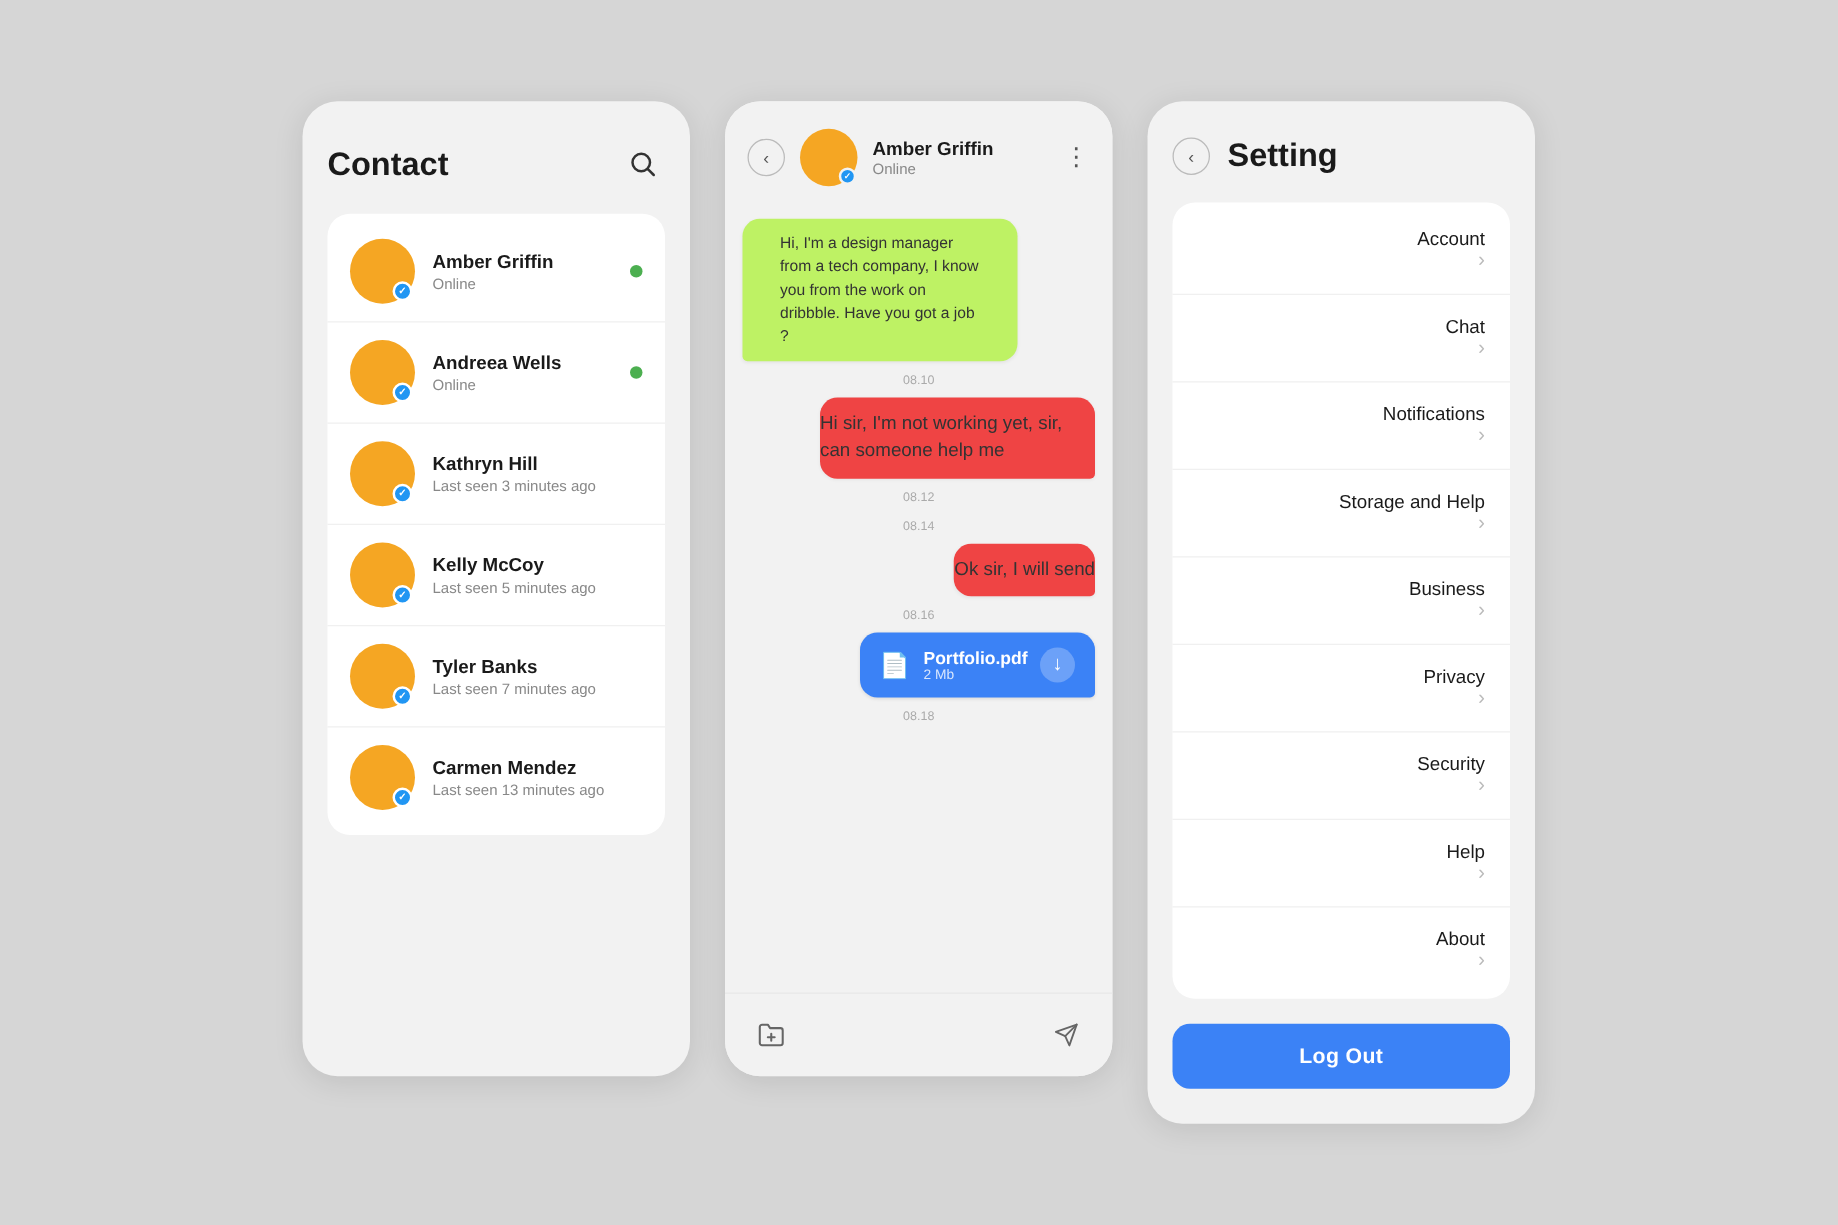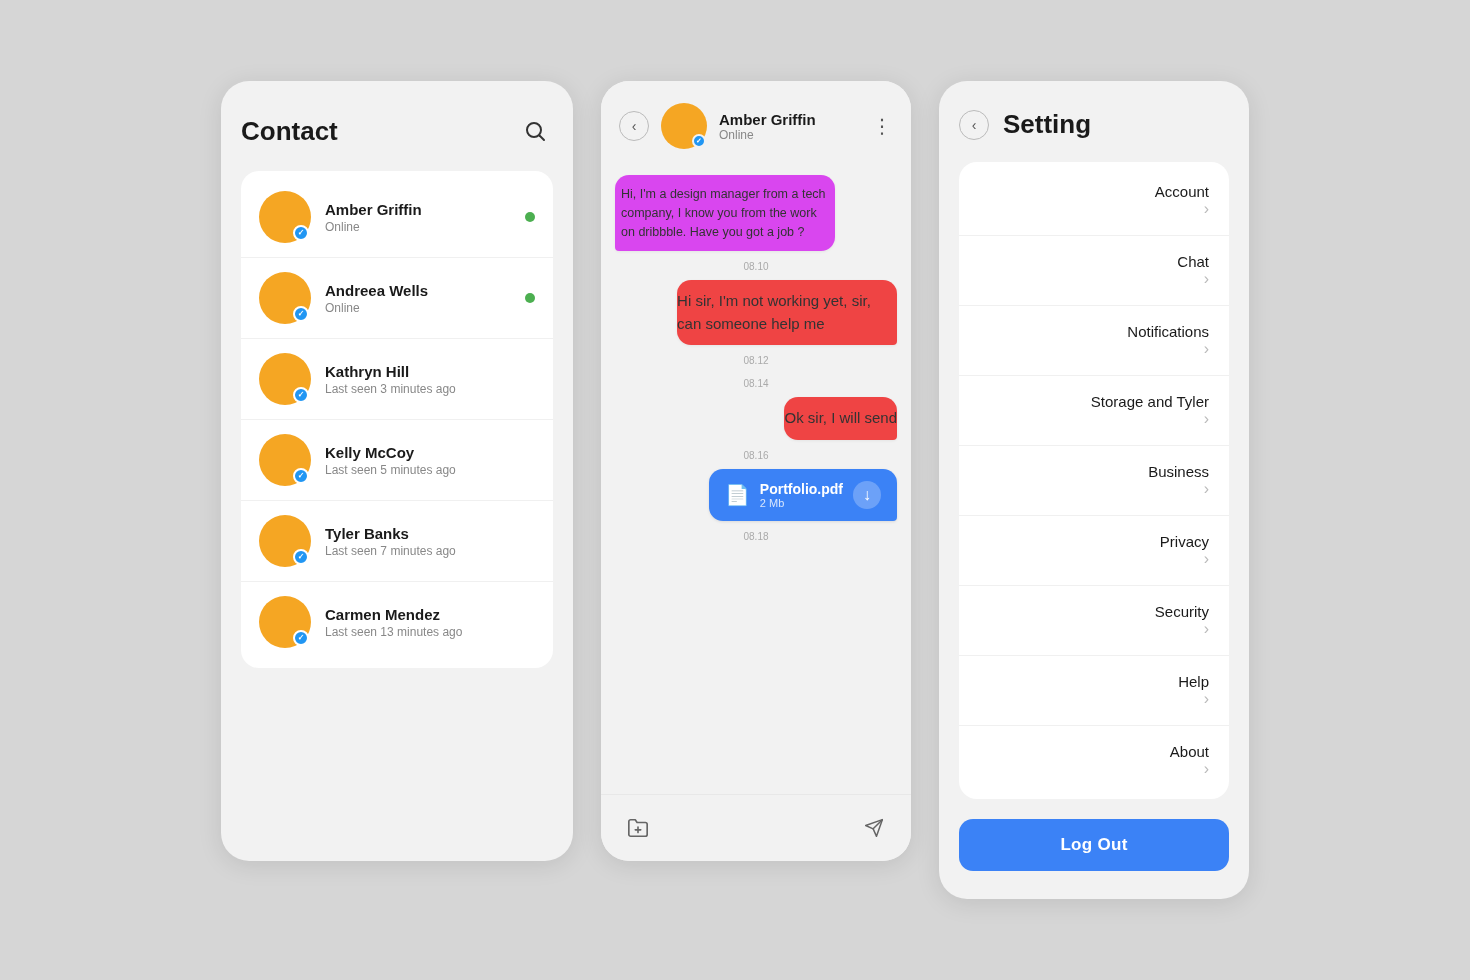--- a/index.html
+++ b/index.html
@@ -20,21 +20,21 @@
     }
     .phone-screen {
       background: #f2f2f2;
       border-radius: 28px;
       box-shadow: 0 4px 24px rgba(0,0,0,0.10);
       overflow: hidden;
       position: relative;
     }
     
     .contact-screen {
-      width: 352px;
+      width: 310px;
       min-height: 780px;
       padding: 32px 20px 28px 20px;
     }
     .contact-header {
       display: flex;
       justify-content: space-between;
       align-items: center;
       margin-bottom: 22px;
     }
     .contact-title {
@@ -175,23 +175,23 @@
       flex: 1;
       background: #f2f2f2;
       padding: 10px 14px;
       overflow-y: auto;
       display: flex;
       flex-direction: column;
       gap: 6px;
     }
     .msg-left {
       align-self: flex-start;
-      background: #d946ef;
+      background: #bef264;
       border-radius: 14px 14px 14px 4px;
-      padding: 10px 6px;
+      padding: 10px 30px;
       max-width: 78%;
       font-size: 12.5px;
       color: #333;
       line-height: 1.5;
       box-shadow: 0 1px 3px rgba(0,0,0,0.06);
     }
     .msg-right {
       align-self: flex-end;
       background: #ef4444;
       border-radius: 14px 14px 4px 14px;
@@ -467,21 +467,21 @@
     </div>
         <div class="settings-item">
       <span class="settings-item-label">Chat</span>
       <span class="chevron">›</span>
     </div>
         <div class="settings-item">
       <span class="settings-item-label">Notifications</span>
       <span class="chevron">›</span>
     </div>
         <div class="settings-item">
-      <span class="settings-item-label">Storage and Tyler</span>
+      <span class="settings-item-label">Storage and Help</span>
       <span class="chevron">›</span>
     </div>
         <div class="settings-item">
       <span class="settings-item-label">Business</span>
       <span class="chevron">›</span>
     </div>
         <div class="settings-item">
       <span class="settings-item-label">Privacy</span>
       <span class="chevron">›</span>
     </div>

